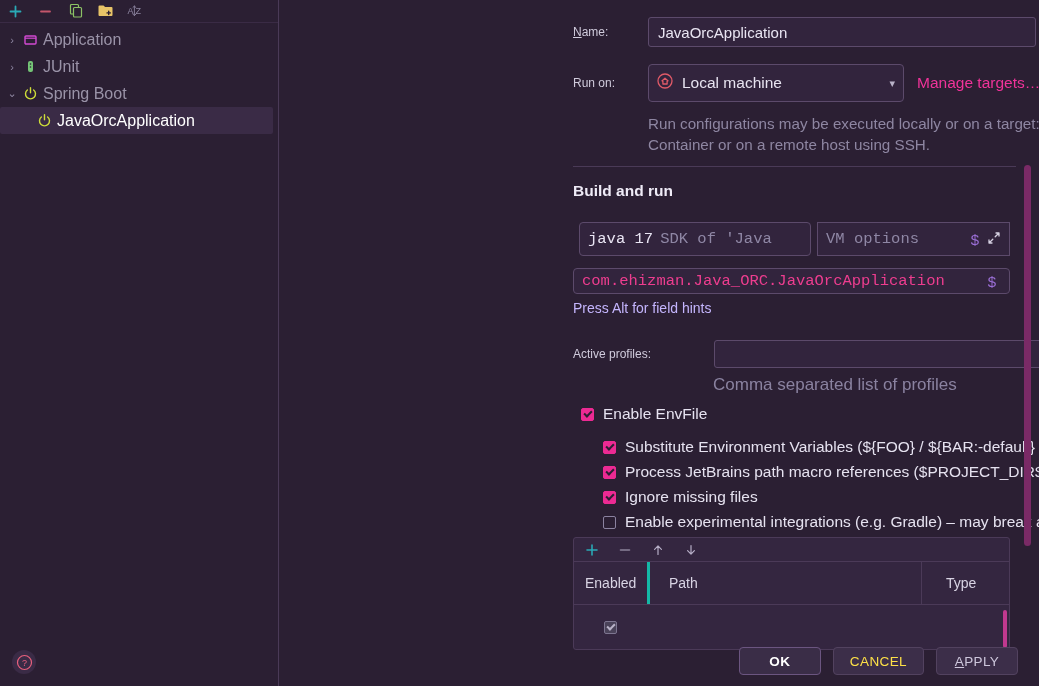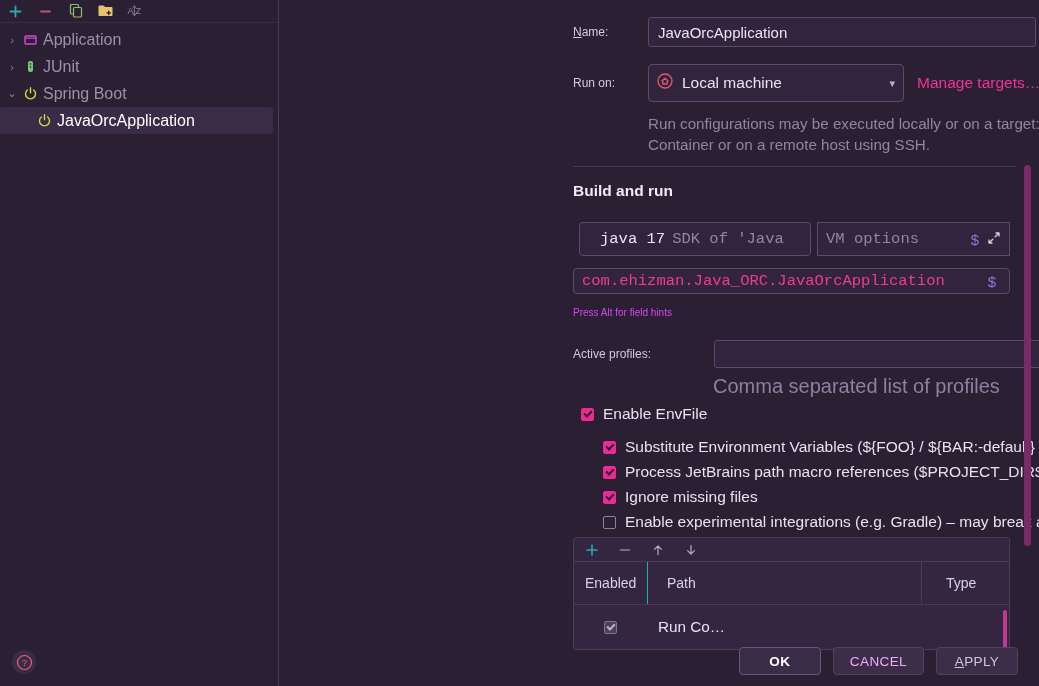--- a/index.html
+++ b/index.html
@@ -102,47 +102,47 @@
 
   
   .sep{position:absolute;left:294px;right:23px;top:166px;height:1px;background:#4a3a57;}
   .sec-title{position:absolute;left:294px;top:182px;font-size:15.5px;color:#efebf7;font-weight:bold;}
 
   
   .mono{font-family:"Liberation Mono","DejaVu Sans Mono",monospace;}
   .jdk{
     position:absolute;left:300px;top:222px;width:232px;height:34px;
     background:#32243d;border:1px solid #5c4a6b;border-radius:4px;
-    display:flex;align-items:center;padding:0 20px;box-sizing:border-box;
+    display:flex;align-items:center;padding:0 8px;box-sizing:border-box;
     overflow:hidden;white-space:nowrap;cursor:pointer;
   }
   .jdk .j1{color:#eae6f4;font-size:15.5px;}
   .jdk .j2{color:#8f87a5;font-size:15.5px;padding-left:7px;}
   .vmopts{
     position:absolute;left:538px;top:222px;right:29px;height:34px;
     background:#32243d;border:1px solid #5c4a6b;border-radius:0;
     display:flex;align-items:center;padding:0 8px;box-sizing:border-box;
   }
   .vmopts .ph{flex:1;color:#8f87a5;font-size:15.5px;}
   .mi{color:#9b6fd6;font-size:15px;padding:0 5px;cursor:pointer;}
   .expand-ic{color:#d6d1e2;font-size:14px;padding-left:3px;cursor:pointer;}
 
   .mainclass{
     position:absolute;left:294px;top:268px;right:29px;height:26px;
     background:#32243d;border:1px solid #5c4a6b;border-radius:4px;
     display:flex;align-items:center;padding:0 8px;box-sizing:border-box;
   }
   .mainclass .mc{flex:1;color:#ee3d8f;font-size:15.5px;}
-  .press-alt{position:absolute;left:294px;top:307px;font-size:10px;color:#d946ef;}
+  .press-alt{position:absolute;left:294px;top:300px;font-size:14px;color:#c4b5fd;}
 
   
   .ap-row{position:absolute;left:294px;top:340px;display:flex;align-items:center;}
   .ap-row .lab{width:141px;}
   #profiles-input{width:572px;height:28px;}
-  .ap-hint{position:absolute;left:434px;top:375px;font-size:20px;color:#8a82a0;}
+  .ap-hint{position:absolute;left:434px;top:375px;font-size:17px;color:#8a82a0;}
 
   
   .chk-row{display:flex;align-items:center;gap:9px;}
   .chk-lbl{font-size:15.5px;color:#e6e2f0;white-space:nowrap;}
   #envfile-row{position:absolute;left:302px;top:405px;}
   .sub-checks{position:absolute;left:324px;top:438px;display:flex;flex-direction:column;gap:7px;}
 
   
   .tbl{
     position:absolute;left:294px;top:537px;right:29px;height:113px;
@@ -150,41 +150,41 @@
     box-sizing:border-box;overflow:hidden;
   }
   .tbl-bar{height:23px;display:flex;align-items:center;gap:16px;padding-left:9px;box-sizing:border-box;}
   .tbl-head{
     display:flex;align-items:center;height:42px;
     border-top:1px solid #4b3a58;border-bottom:1px solid #4b3a58;
     background:#342640;font-size:14px;color:#d9d4e4;
   }
   .th{padding-left:11px;box-sizing:border-box;height:100%;display:flex;align-items:center;}
   .th.c1{width:73px;}
-  .th.c2{flex:1;border-left:1px solid #14b8a6;padding-left:19px;}
+  .th.c2{flex:1;border-left:3px solid #14b8a6;padding-left:19px;}
   .th.c3{width:88px;border-left:1px solid #4b3a58;padding-left:24px;}
   .tbl-row{display:flex;align-items:center;height:44px;font-size:15.3px;}
   .td{padding-left:11px;box-sizing:border-box;display:flex;align-items:center;height:100%;}
   .td.c1{width:73px;justify-content:center;padding-left:0;}
   .td.c2{flex:1;color:#9aa6e8;}
   .td.c3{width:88px;color:#e6e2f0;}
   .tbl-scroll{position:absolute;right:2px;top:72px;width:4px;height:38px;background:#c0398f;border-radius:2px;}
 
   
   .panel-scroll{
     position:absolute;right:8px;top:165px;width:7px;height:381px;
     background:#7a2a66;border-radius:4px;cursor:pointer;
   }
 
   
   .btns{position:absolute;right:21px;bottom:11px;display:flex;gap:12px;}
   .btn{
     height:28px;min-width:82px;padding:0 16px;border-radius:4px;
     background:#3c2e49;border:1px solid #52425f;
-    color:#f0abfc;font-size:13.5px;letter-spacing:.4px;
+    color:#fde047;font-size:13.5px;letter-spacing:.4px;
     display:flex;align-items:center;justify-content:center;cursor:pointer;
     box-sizing:border-box;font-family:"Liberation Sans",sans-serif;
   }
   .btn.primary{background:#3a2d47;border-color:#6b5580;color:#ffffff;font-weight:bold;}
   .btn.apply{color:#cdc6db;}
 </style>
 </head>
 <body>
 
 <div class="app">
@@ -384,21 +384,20 @@
         </div>
         <div class="tbl-head">
           <div class="th c1">Enabled</div>
           <div class="th c2">Path</div>
           <div class="th c3">Type</div>
         </div>
         <div class="tbl-row">
           <div class="td c1">
             <span class="cbx gray"></span>
           </div>
-          <div class="td c3">Run Co…</div>
         </div>
         <div class="tbl-scroll"></div>
       </div>
 
       <div class="panel-scroll"></div>
 
       <div class="btns">
         <div class="btn primary">OK</div>
         <div class="btn">CANCEL</div>
         <div class="btn apply">

